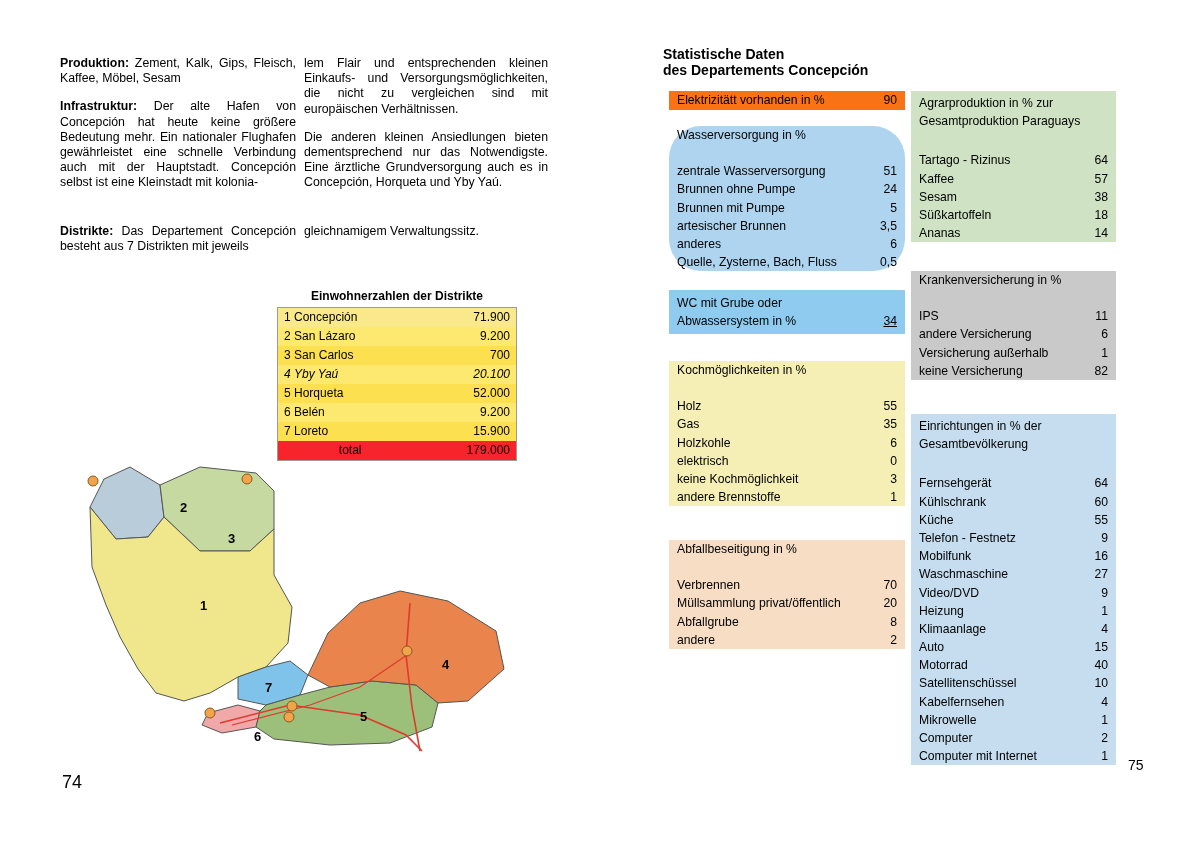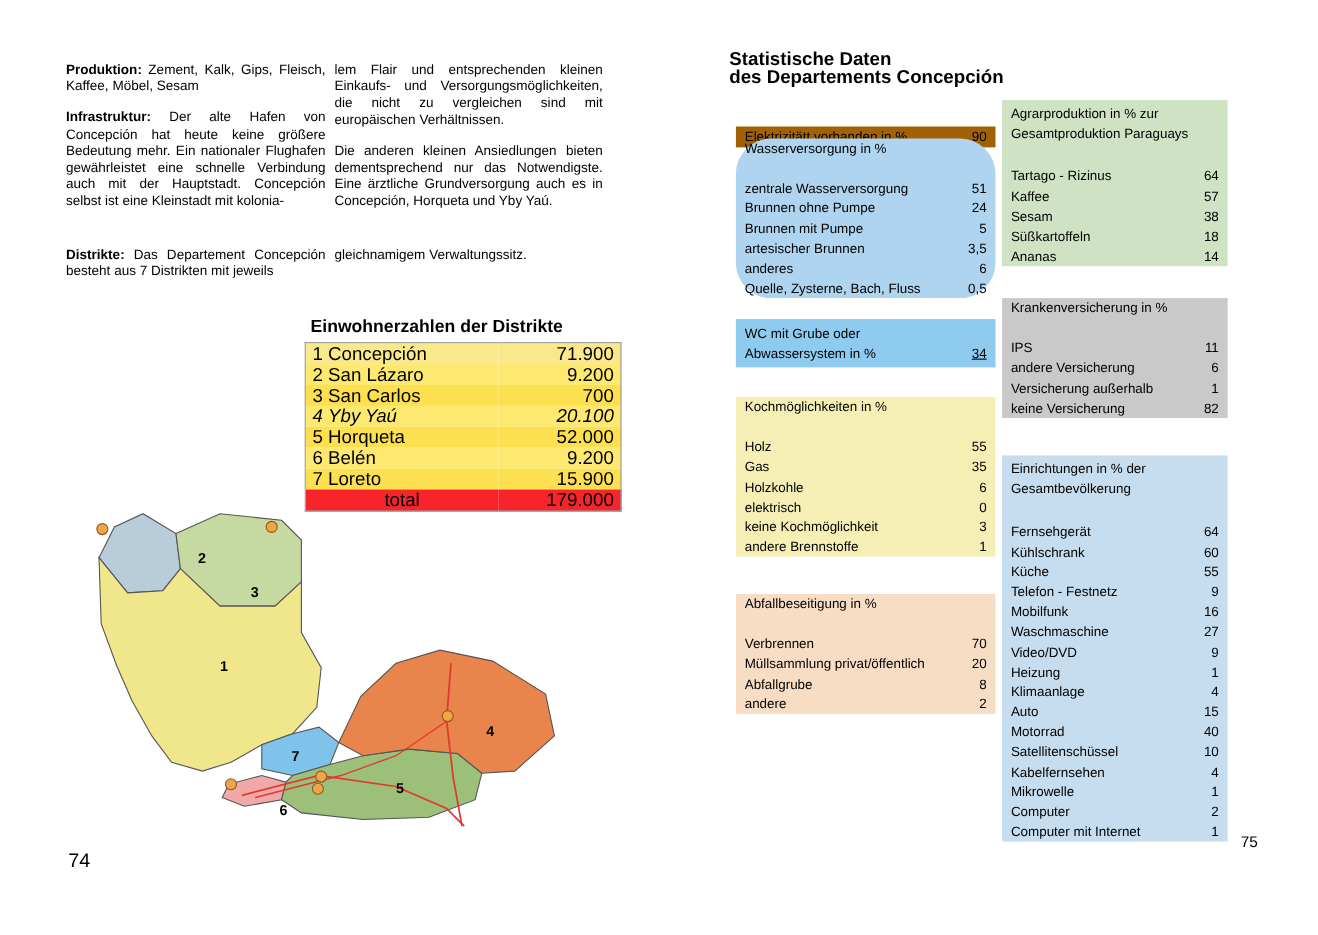--- a/index.html
+++ b/index.html
@@ -64,29 +64,29 @@
   }
 
   
   .einwohner-wrap {
     position: absolute;
     left: 277px;
     top: 289px;
     width: 240px;
   }
   .einwohner-title {
-    font-size: 16px;
+    font-size: 12px;
     font-weight: bold;
     text-align: center;
     margin-bottom: 4px;
   }
   table.einwohner {
     border-collapse: collapse;
-    width: 288px;
-    font-size: 17px;
+    width: 240px;
+    font-size: 12px;
     padding-left: 40px;
   }
   table.einwohner td {
     padding: 1px 6px;
     height: 17px;
     line-height: 15px;
   }
   table.einwohner td.num { text-align: right; }
   table.einwohner tr.total td {
     background: #f8242b !important;
@@ -121,21 +121,21 @@
     left: 1128px;
     top: 757px;
     font-size: 14px;
   }
 
   
   .stat-title {
     position: absolute;
     left: 663px;
     top: 46px;
-    font-size: 17px;
+    font-size: 14px;
     font-weight: bold;
     line-height: 16px;
   }
 
   .panel {
     position: absolute;
     font-size: 12.2px;
     line-height: 18.2px;
   }
   .panel .rows { padding: 0; }
@@ -146,21 +146,21 @@
     height: 18.2px;
     align-items: center;
   }
   .panel .row .val { text-align: right; }
 
   
   .col-mid { left: 669px; width: 236px; }
   .col-right { left: 911px; width: 205px; }
 
   
-  .bg-purple { background: #a16207; margin-top: 24px; }
+  .bg-purple { background: #f97316; }
   .bg-blue   { background: #aed4ef; }
   .bg-blue2  { background: #8ecbef; }
   .bg-yellow { background: #f5efb5; }
   .bg-peach  { background: #f7ddc4; }
   .bg-green  { background: #cfe3c4; }
   .bg-gray   { background: #c9c9c9; }
   .bg-lblue  { background: #c5ddef; }
 
   .ew1 { background:#f9e98a; }
   .ew2 { background:#fde96f; }

